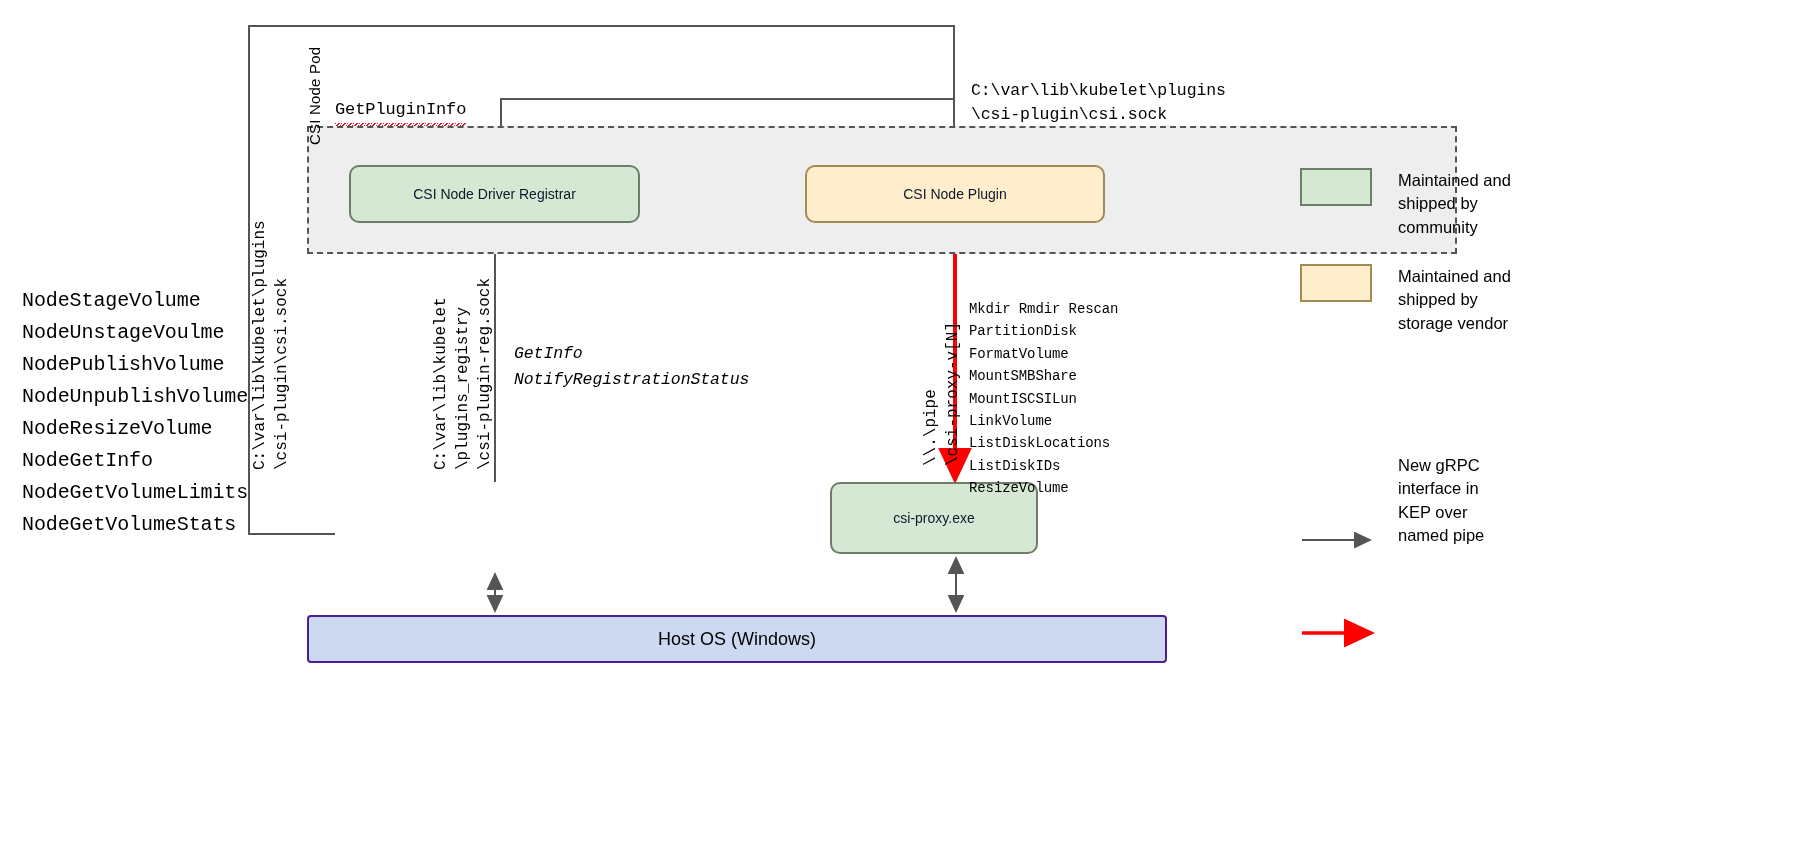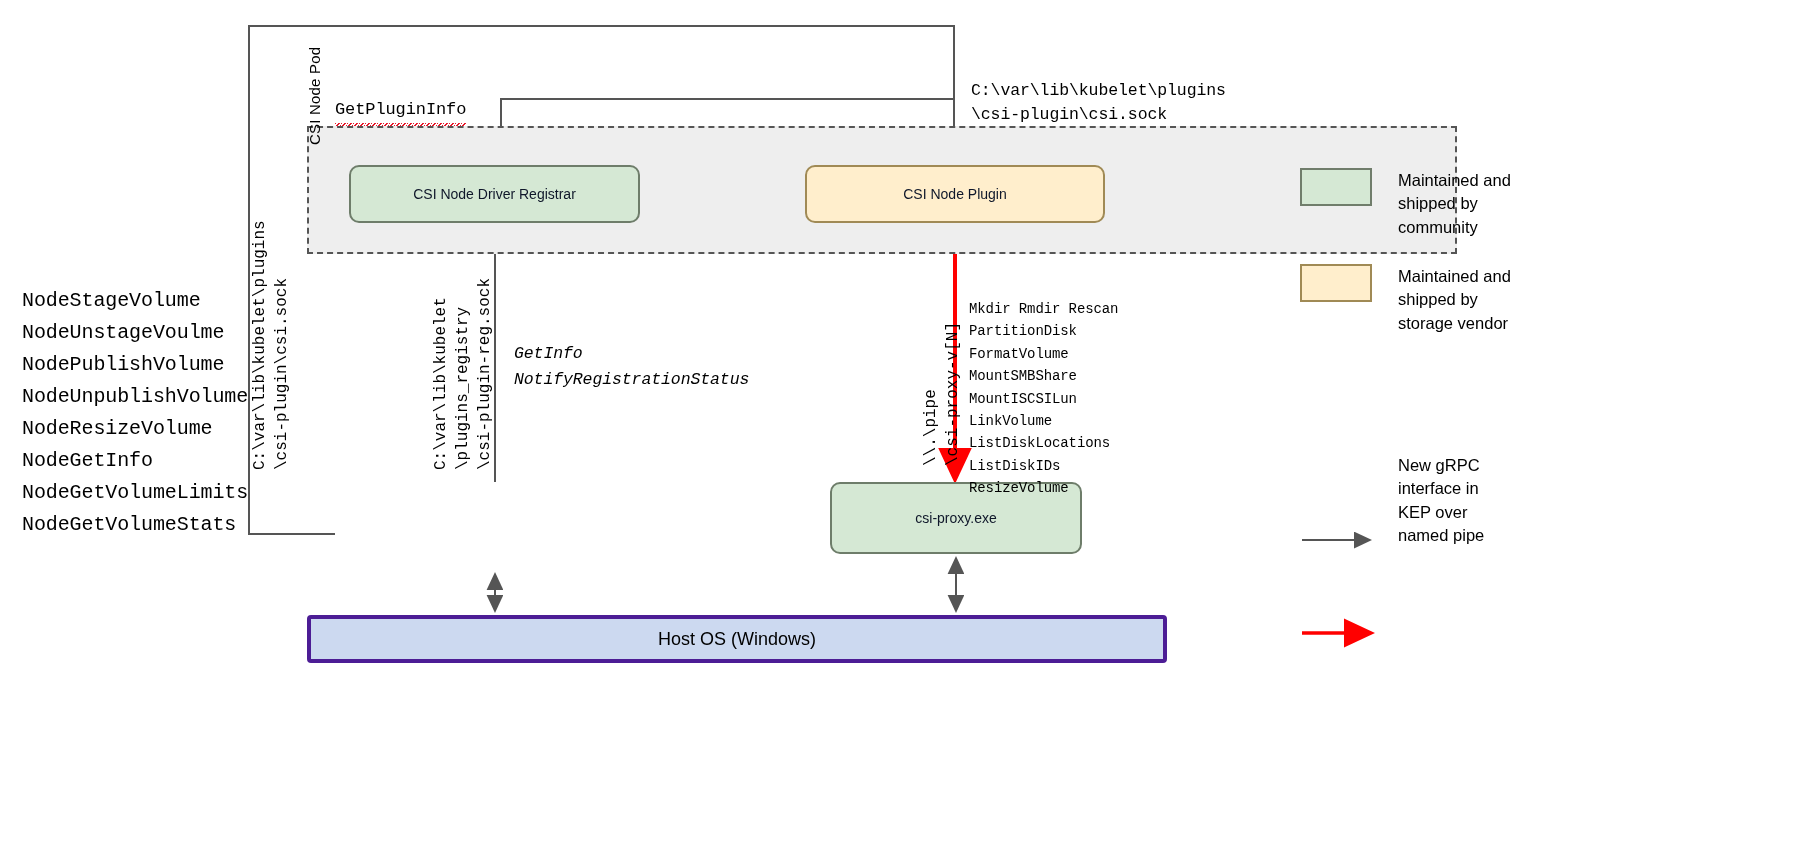--- a/index.html
+++ b/index.html
@@ -30,24 +30,24 @@
     border:2px solid #666666;border-radius:10px;
     display:flex;flex-direction:column;align-items:center;justify-content:center;
     font-size:14px;line-height:1.32;text-align:center;color:#0f172a;
   }
   .green{background:#d5e8d4;border-color:#6e7d6a;}
   .amber{background:#ffeecc;border-color:#a08a55;}
 
   #registrar{left:349px;top:165px;width:291px;height:58px;}
   #nodeplugin{left:805px;top:165px;width:300px;height:58px;}
   #kubelet{left:335px;top:482px;width:320px;height:88px;}
-  #csiproxy{left:830px;top:482px;width:252px;height:72px;}
+  #csiproxy{left:830px;top:482px;width:208px;height:72px;}
   #hostos{
     position:absolute;left:307px;top:615px;width:860px;height:48px;
-    box-sizing:border-box;border:4px solid #4c1d95;border-radius:4px;
+    box-sizing:border-box;border:2px solid #4c1d95;border-radius:4px;
     background:#ccd9f0;display:flex;align-items:center;justify-content:center;
     font-size:18px;color:#000;
   }
 
   
   .txt{position:absolute;white-space:pre;font-size:16px;line-height:1.40;color:#000;}
   .mono.txt{font-size:16.5px;line-height:1.41;letter-spacing:-0.1px;}
 
   #lbl-getplugininfo{
     left:335px;top:98px;font-size:17px;

